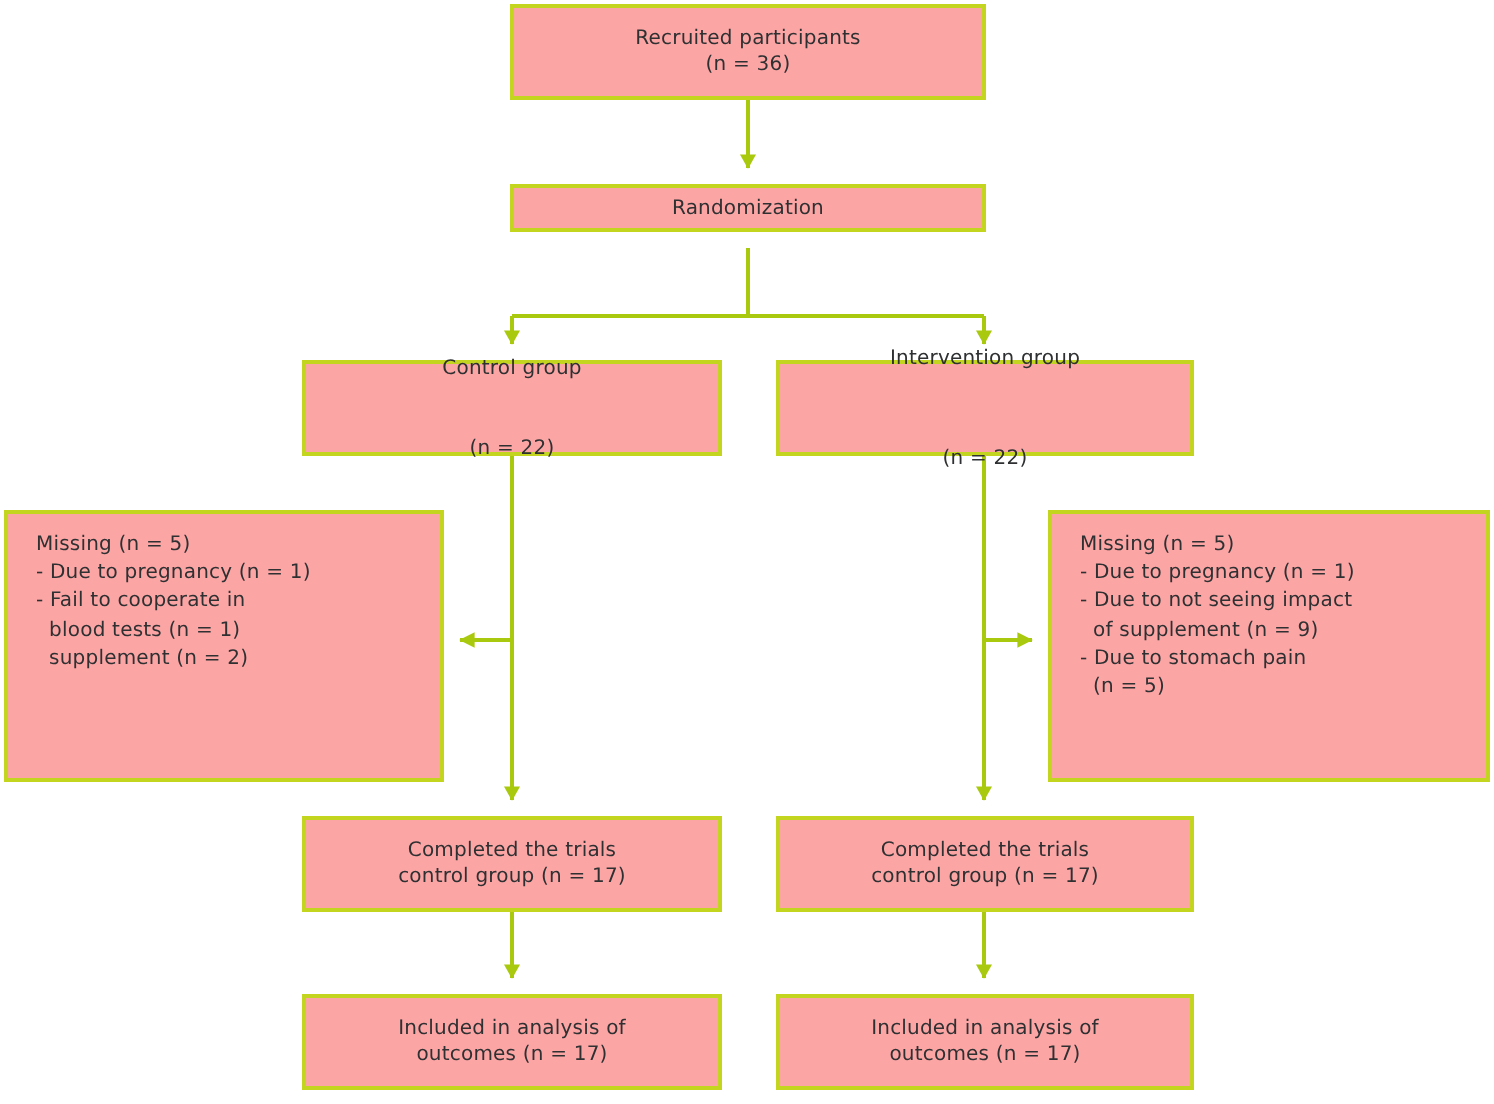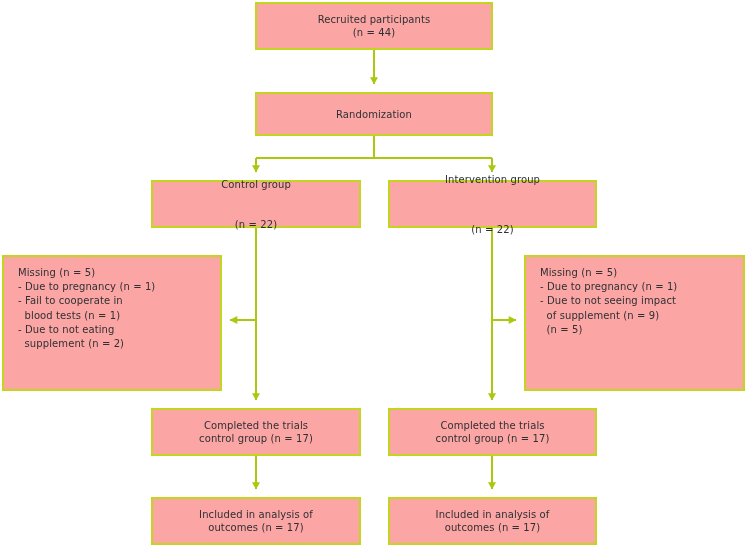--- a/index.html
+++ b/index.html
@@ -38,21 +38,21 @@
     align-items:flex-start;
     justify-content:flex-start;
     text-align:left;
     padding:9px 0 9px 14px;
     line-height:1.42;
   }
   .node.panel .line{white-space:pre;}
 
   
   #n-recruited     {left:255px; top:2px;   width:238px; height:48px;}
-  #n-random        {left:255px; top:92px;  width:238px; height:44px;}
+  #n-random        {left:255px; top:92px;  width:238px; height:24px;}
   #n-control       {left:151px; top:180px; width:210px; height:48px;gap:27px;}
   #n-intervention  {left:388px; top:180px; width:209px; height:48px;gap:37px;}
   #n-missing-left  {left:2px;   top:255px; width:220px; height:136px;}
   #n-missing-right {left:524px; top:255px; width:221px; height:136px;}
   #n-completed-l   {left:151px; top:408px; width:210px; height:48px;}
   #n-completed-r   {left:388px; top:408px; width:209px; height:48px;}
   #n-included-l    {left:151px; top:497px; width:210px; height:48px;}
   #n-included-r    {left:388px; top:497px; width:209px; height:48px;}
 </style>
 </head>
@@ -89,21 +89,21 @@
       <path d="M256,320 L230,320" marker-end="url(#arrow-left)"></path>
       <path d="M492,320 L516,320" marker-end="url(#arrow-right)"></path>
 
       <path d="M256,456 L256,489" marker-end="url(#arrow-down)"></path>
       <path d="M492,456 L492,489" marker-end="url(#arrow-down)"></path>
     </g>
   </svg>
 
   <div class="node" id="n-recruited">
     <span class="line">Recruited participants</span>
-    <span class="line">(n = 44)</span>
+    <span class="line">(n = 36)</span>
   </div>
 
   <div class="node" id="n-random">
     <span class="line">Randomization</span>
   </div>
 
   <div class="node" id="n-control">
     <span class="line">Control group</span>
     <span class="line">(n = 22)</span>
   </div>
@@ -111,29 +111,29 @@
   <div class="node" id="n-intervention">
     <span class="line">Intervention group</span>
     <span class="line">(n = 22)</span>
   </div>
 
   <div class="node panel" id="n-missing-left">
     <span class="line">Missing (n = 5)</span>
     <span class="line">- Due to pregnancy (n = 1)</span>
     <span class="line">- Fail to cooperate in</span>
     <span class="line">  blood tests (n = 1)</span>
-    <span class="line">- Due to not eating</span>
     <span class="line">  supplement (n = 2)</span>
   </div>
 
   <div class="node panel" id="n-missing-right">
     <span class="line">Missing (n = 5)</span>
     <span class="line">- Due to pregnancy (n = 1)</span>
     <span class="line">- Due to not seeing impact</span>
     <span class="line">  of supplement (n = 9)</span>
+    <span class="line">- Due to stomach pain</span>
     <span class="line">  (n = 5)</span>
   </div>
 
   <div class="node" id="n-completed-l">
     <span class="line">Completed the trials</span>
     <span class="line">control group (n = 17)</span>
   </div>
 
   <div class="node" id="n-completed-r">
     <span class="line">Completed the trials</span>

